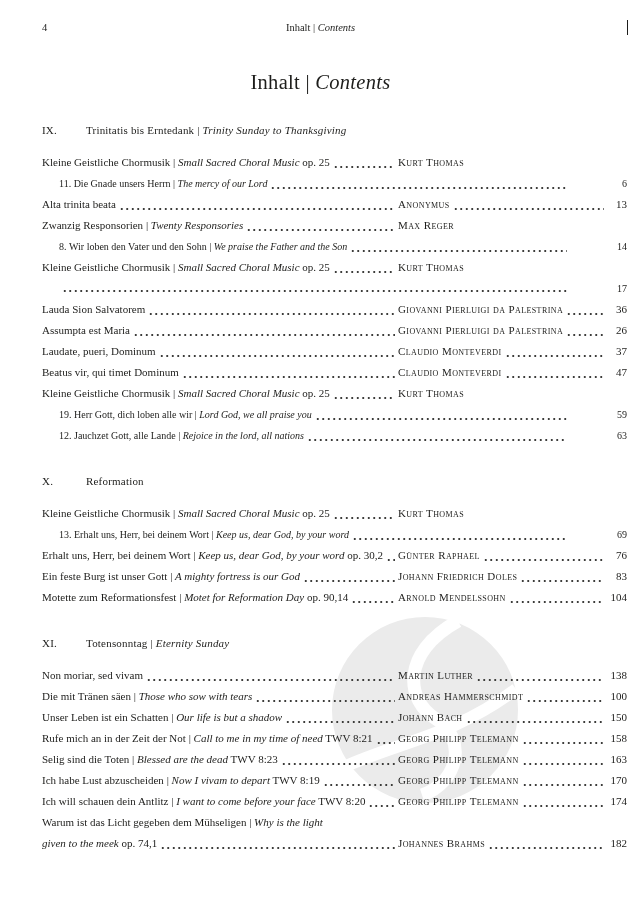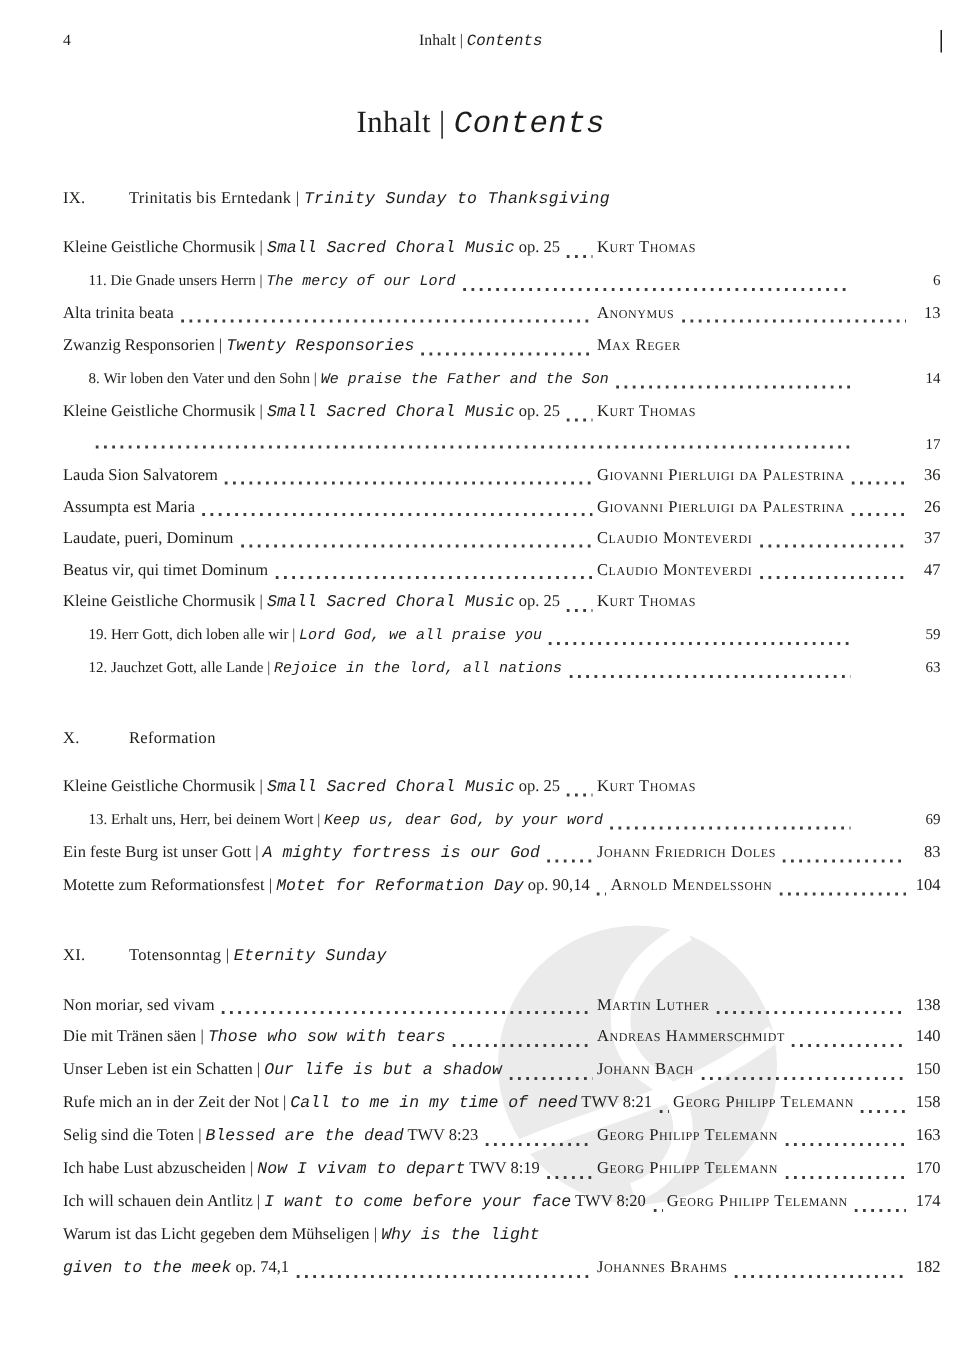--- a/index.html
+++ b/index.html
@@ -46,21 +46,21 @@
   
   .row {
     display: flex; align-items: baseline;
     font-size: 11px; line-height: 21px;
   }
   .row.movement { padding-left: 17px; font-size: 10px; gap: 37px; }
   .lead { display: flex; align-items: baseline; flex: 1 1 auto; min-width: 0; }
   .lead.col { flex: 0 0 auto; min-width: 356px; }
   .t { white-space: nowrap; flex: 0 0 auto; }
   .mnum { }
-  em.en { font-style: italic; font-family: Liberation Mono, monospace; }
+  em.en { font-style: italic; }
   .dots {
     flex: 1 1 0; min-width: 8px; height: 2px;
     align-self: flex-end; margin: 0 3px 5px 3px;
     background-image: radial-gradient(circle, #3c3c3a 0.9px, transparent 1.15px);
     background-size: 5.5px 2px;
     background-repeat: repeat-x;
     background-position: left center;
   }
   .composer {
     font-variant: small-caps; letter-spacing: 0.4px;
@@ -216,20 +216,29 @@
         </div>
         <div class="row movement">
           <span class="lead">
             <span class="t"><span class="mnum">13.&nbsp;</span><span class="de">Erhalt uns, Herr, bei deinem Wort</span><span class="sep"> | </span><em class="en">Keep us, dear God, by your word</em></span>
             <span class="dots"></span>
           </span>
           <span class="pg">69</span>
         </div>
         <div class="row work">
           <span class="lead col">
+            <span class="t"><span class="de">Erhalt uns, Herr, bei deinem Wort</span><span class="sep"> | </span><em class="en">Keep us, dear God, by your word</em><span class="suf"> op. 30,2</span></span>
+            <span class="dots"></span>
+          </span>
+          <span class="composer">Günter Raphael</span>
+          <span class="dots"></span>
+          <span class="pg">76</span>
+        </div>
+        <div class="row work">
+          <span class="lead col">
             <span class="t"><span class="de">Ein feste Burg ist unser Gott</span><span class="sep"> | </span><em class="en">A mighty fortress is our God</em></span>
             <span class="dots"></span>
           </span>
           <span class="composer">Johann Friedrich Doles</span>
           <span class="dots"></span>
           <span class="pg">83</span>
         </div>
         <div class="row work">
           <span class="lead col">
             <span class="t"><span class="de">Motette zum Reformationsfest</span><span class="sep"> | </span><em class="en">Motet for Reformation Day</em><span class="suf"> op. 90,14</span></span>
@@ -251,21 +260,21 @@
           <span class="dots"></span>
           <span class="pg">138</span>
         </div>
         <div class="row work">
           <span class="lead col">
             <span class="t"><span class="de">Die mit Tränen säen</span><span class="sep"> | </span><em class="en">Those who sow with tears</em></span>
             <span class="dots"></span>
           </span>
           <span class="composer">Andreas Hammerschmidt</span>
           <span class="dots"></span>
-          <span class="pg">140</span>
+          <span class="pg">100</span>
         </div>
         <div class="row work">
           <span class="lead col">
             <span class="t"><span class="de">Unser Leben ist ein Schatten</span><span class="sep"> | </span><em class="en">Our life is but a shadow</em></span>
             <span class="dots"></span>
           </span>
           <span class="composer">Johann Bach</span>
           <span class="dots"></span>
           <span class="pg">150</span>
         </div>

